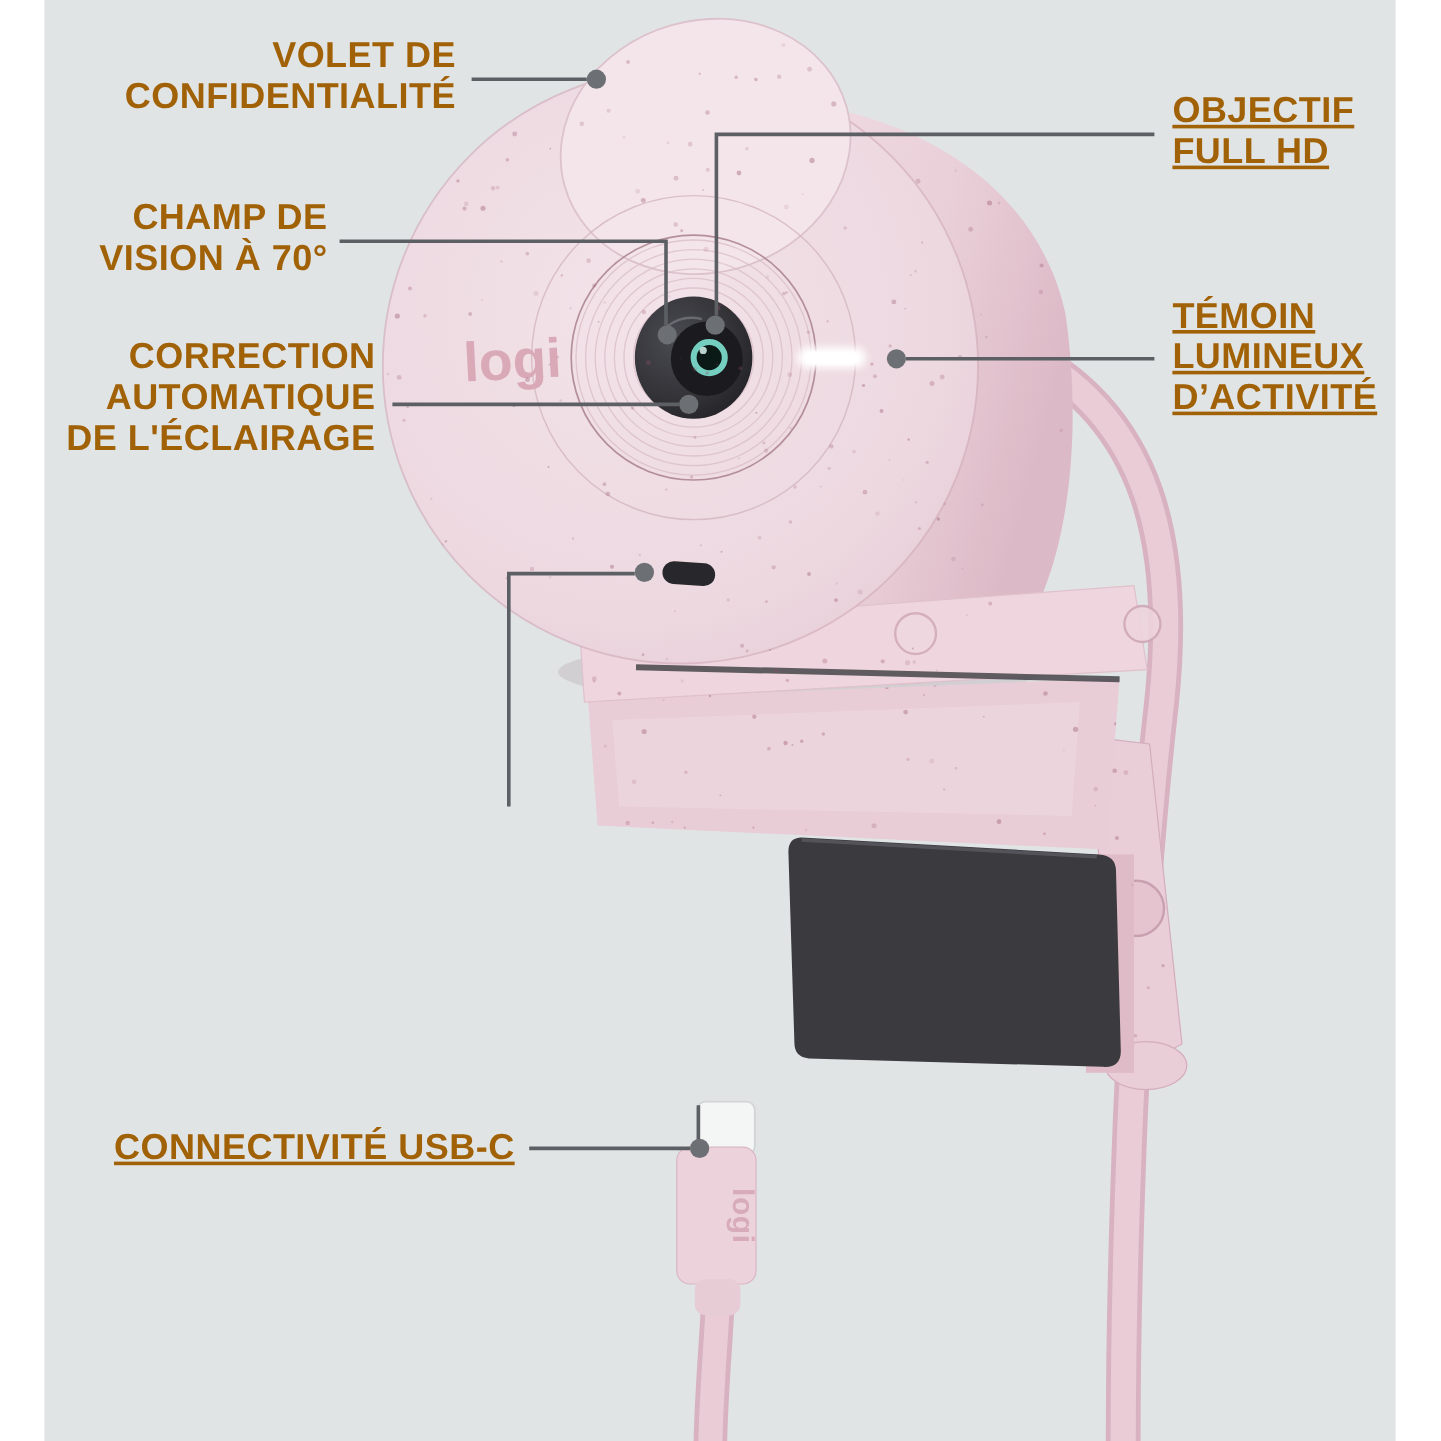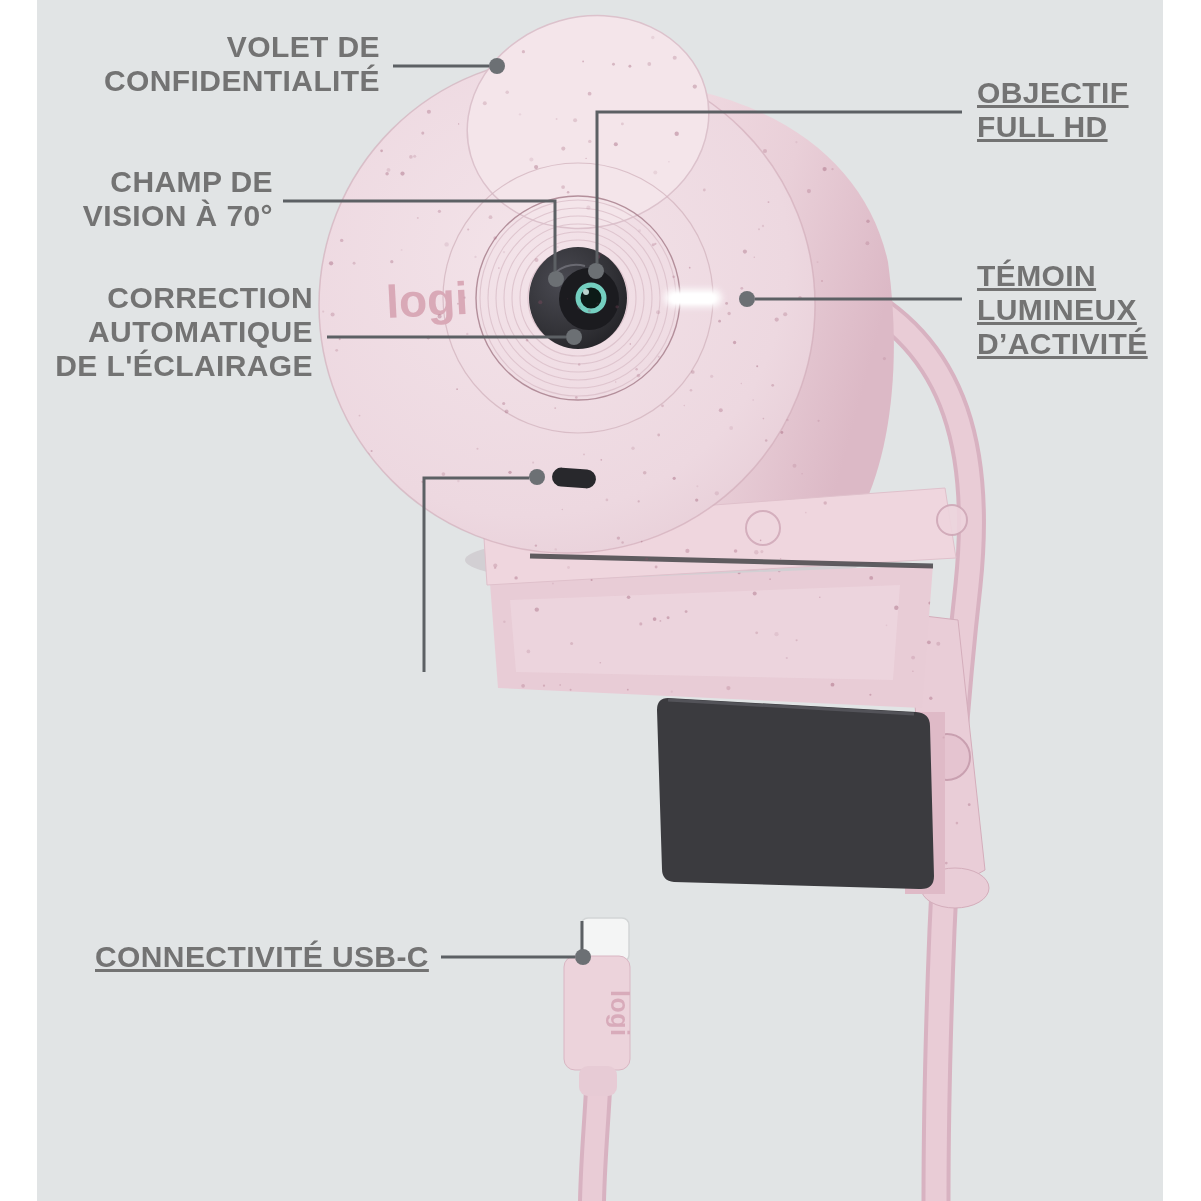--- a/index.html
+++ b/index.html
@@ -1,20 +1,20 @@
 <!DOCTYPE html>
 <html><head>
 <meta charset="utf-8">
 <style>
   html,body{margin:0;padding:0;background:#ffffff;}
   #stage{position:relative;width:1201px;height:1201px;overflow:hidden;
          font-family:"Liberation Sans",sans-serif;background:#ffffff;}
   #gray-panel{position:absolute;left:37px;top:0;width:1126px;height:1201px;background:#e1e4e5;}
   #scene{position:absolute;left:0;top:0;}
-  .callout-label{position:absolute;color:#737373;font-weight:700;font-size:30px;
+  .callout-label{position:absolute;color:#a16207;font-weight:700;font-size:30px;
                  line-height:34px;letter-spacing:.4px;white-space:pre-line;z-index:3;}
   .align-right{text-align:right;}
   .align-left{text-align:left;text-decoration:underline;}
   .align-center{text-align:center;}
 </style>
 </head>
 <body>
 
 <div id="stage">
   <div id="gray-panel"></div>
@@ -579,19 +579,19 @@
   <div class="callout-label align-right" style="top:165px;right:928px;width:240px;">CHAMP DE
 VISION À 70°</div>
 
   <div class="callout-label align-right" style="top:281px;right:888px;width:300px;">CORRECTION
 AUTOMATIQUE
 DE L'ÉCLAIRAGE</div>
 
   <div class="callout-label align-left" style="top:76px;left:977px;width:210px;">OBJECTIF
 FULL HD</div>
 
-  <div class="callout-label align-left" style="top:247px;left:977px;width:224px;margin-top:12px;">TÉMOIN
+  <div class="callout-label align-left" style="top:247px;left:977px;width:224px;">TÉMOIN
 LUMINEUX
 D’ACTIVITÉ</div>
 
 
   <div class="callout-label align-left" style="top:940px;left:95px;width:350px;">CONNECTIVITÉ USB-C</div>
 </div>
 
 </body></html>

